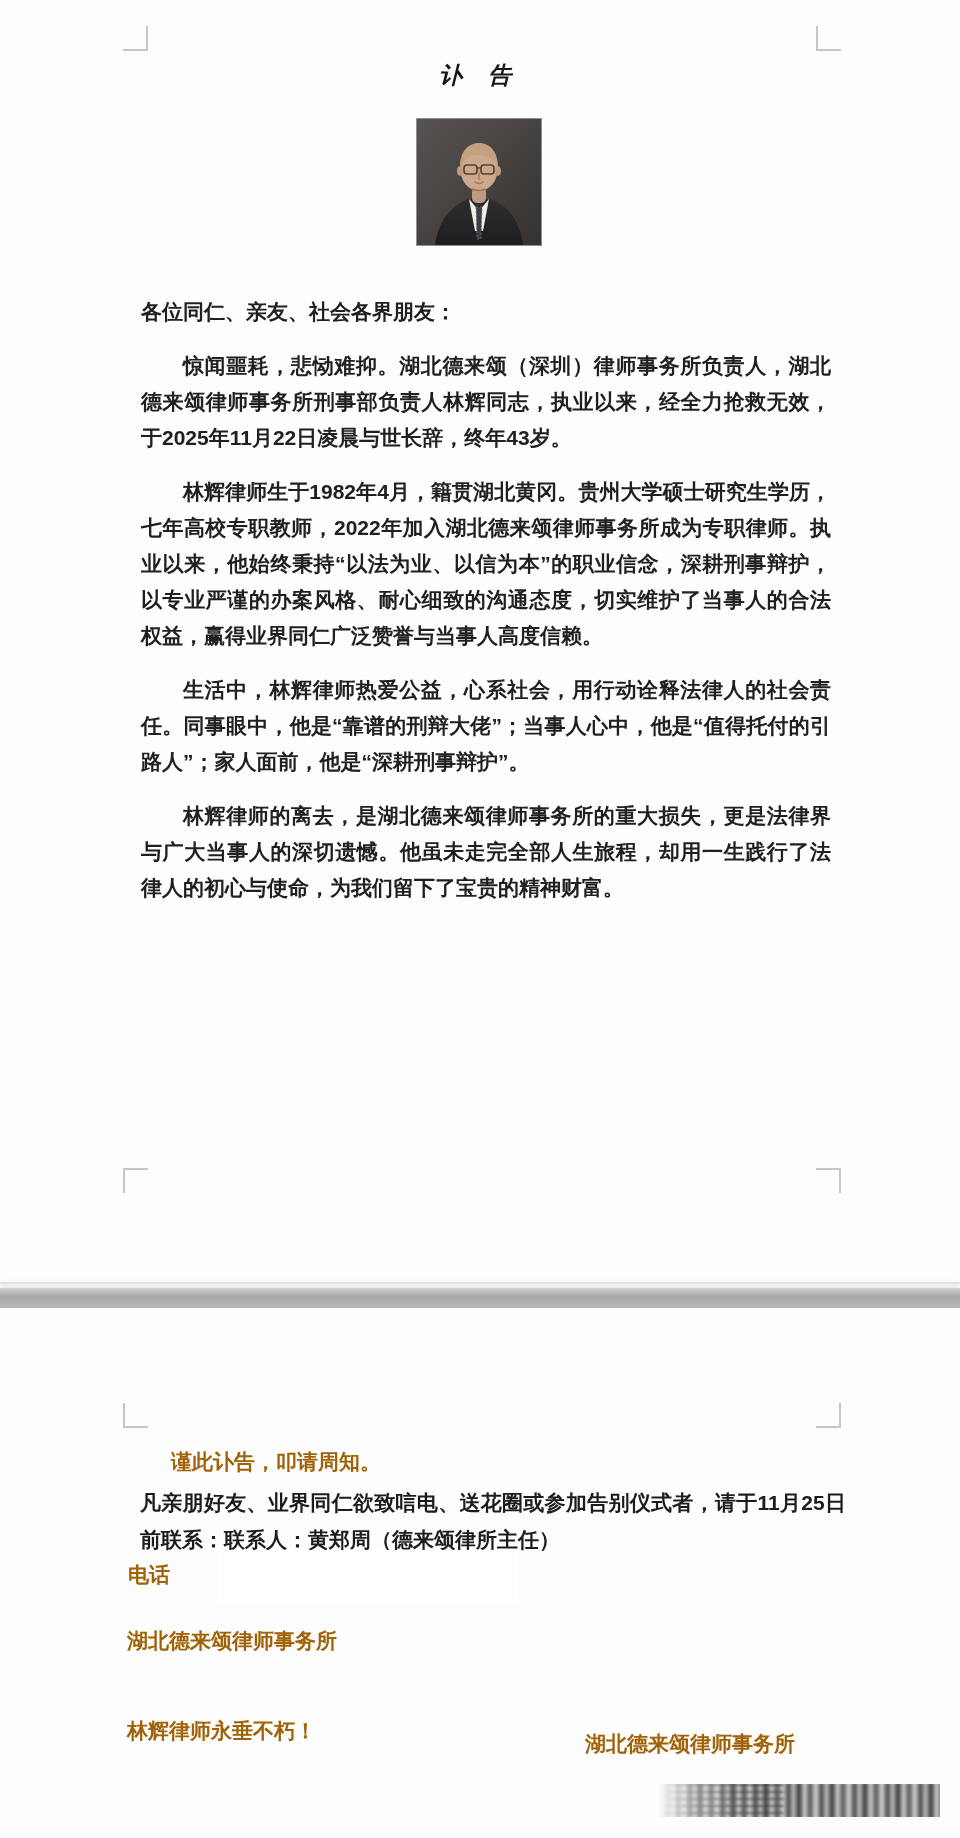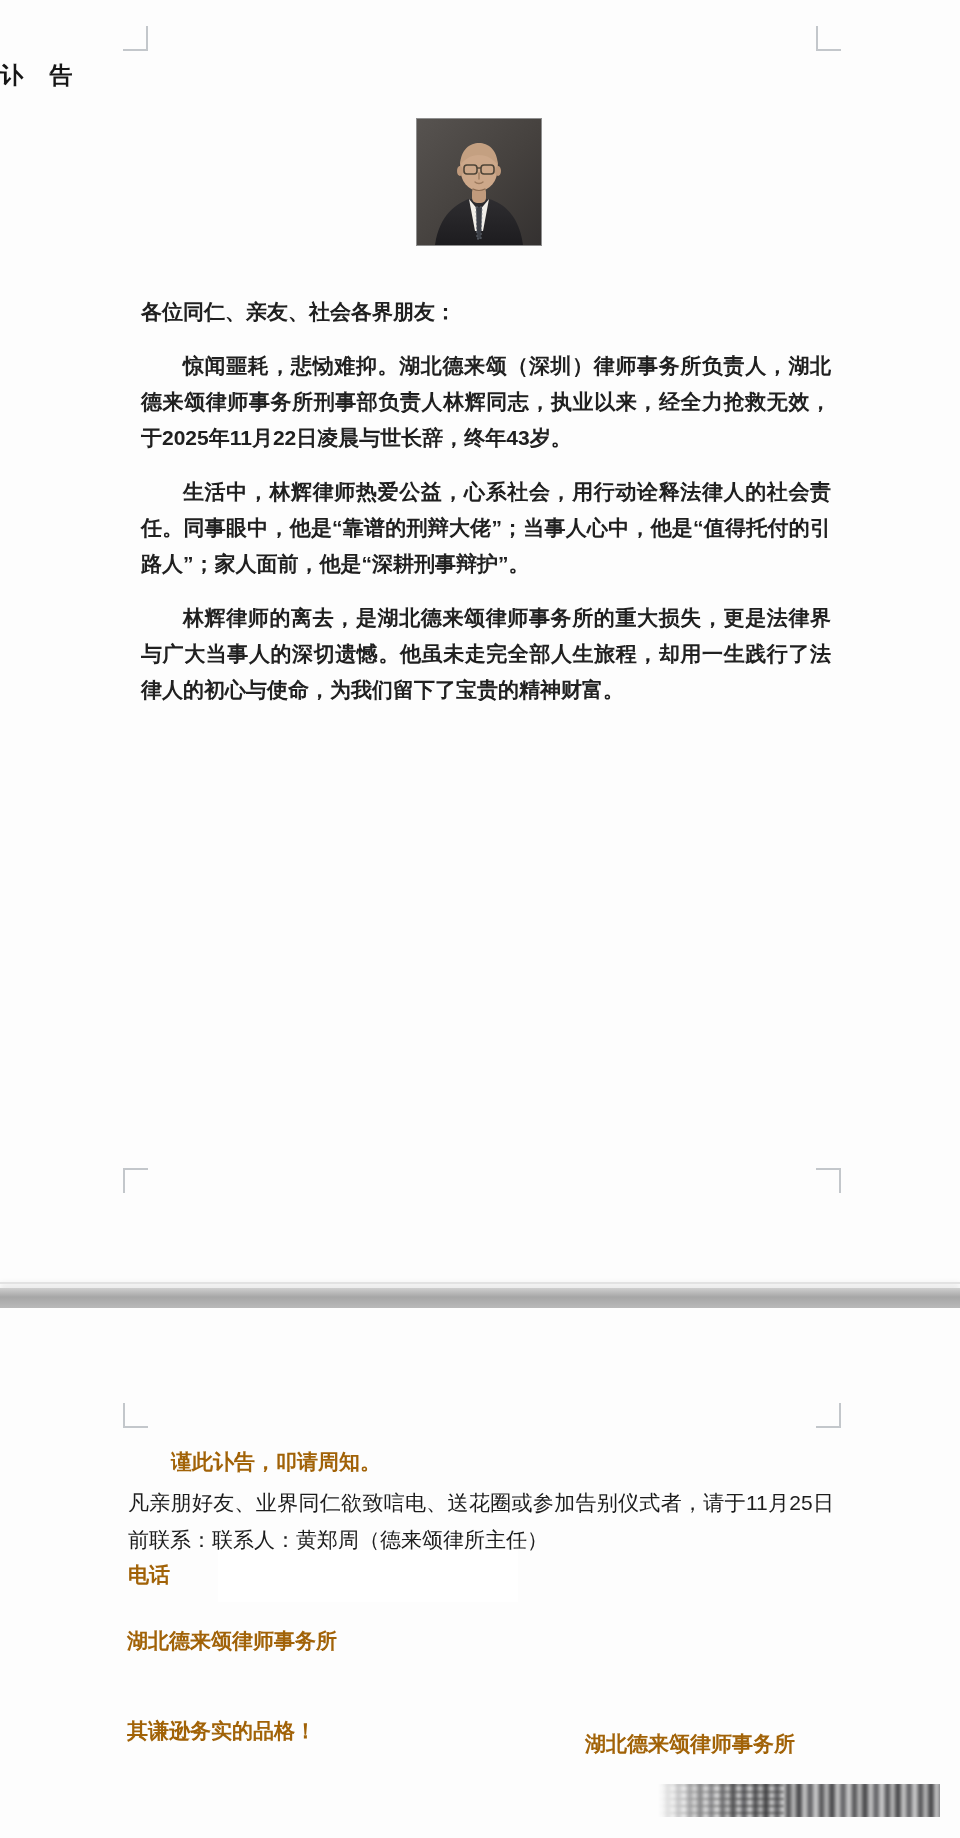--- a/index.html
+++ b/index.html
@@ -19,43 +19,43 @@
   }
   #page-band::after{content:"";position:absolute;left:0;top:-6px;width:960px;height:2px;background:#e2e2e2;}
   
   .mark{position:absolute;width:23px;height:23px;}
   .mark.tl{border-right:2px solid #c3c7cb;border-bottom:2px solid #c3c7cb;}
   .mark.tr{border-left:2px solid #c3c7cb;border-bottom:2px solid #c3c7cb;}
   .mark.bl{border-left:2px solid #c3c7cb;border-top:2px solid #c3c7cb;}
   .mark.br{border-right:2px solid #c3c7cb;border-top:2px solid #c3c7cb;}
   
   #doc-title{
-    position:absolute;left:0;top:60px;width:960px;text-align:left;
-    font-size:23px;font-weight:800;letter-spacing:10px;color:#161616;
+    position:absolute;left:0;top:60px;width:960px;text-align:center;
+    font-size:23px;font-weight:800;letter-spacing:10px;color:#161616;font-style:italic;
   }
   
   #portrait{
     position:absolute;left:416px;top:118px;width:126px;height:128px;
     border:1px solid #8f8f8f;box-sizing:border-box;background:#474340;
   }
   #portrait svg{display:block;width:100%;height:100%;}
   
   #body-text{
     position:absolute;left:129px;top:294px;width:702px;
     font-size:21px;line-height:36px;font-weight:600;
     text-align:justify;color:#202020;
   }
   #body-text p{margin:0 0 0 12px;padding:0;}
   #body-text p.para{margin-top:18px;text-indent:2em;}
   
   .p2line{position:absolute;font-size:21px;font-weight:600;color:#a16207;line-height:30px;}
   #closing-line{left:171px;top:1447px;}
   #contact-par{
-    left:128px;top:1484px;width:706px;font-size:21px;line-height:37px;
-    font-weight:400;text-align:justify;position:absolute;color:#1c1c1c;
+    left:140px;top:1484px;width:706px;font-size:21px;line-height:37px;
+    font-weight:700;text-align:justify;position:absolute;color:#1c1c1c;
   }
   #phone-line{left:128px;top:1560px;font-weight:700;}
   #phone-redaction{
     position:absolute;left:218px;top:1550px;width:300px;height:52px;
     background:rgba(255,255,255,0.92);
   }
   #firm-line{left:127px;top:1626px;font-weight:700;}
   #tribute-line{left:127px;top:1716px;font-weight:700;}
   #signature-line{left:540px;top:1729px;width:300px;text-align:center;font-weight:700;}
   #date-line{left:560px;top:1765px;width:300px;text-align:center;font-weight:700;letter-spacing:1px;}
@@ -134,20 +134,21 @@
       <line x1="60" y1="49" x2="64" y2="49" stroke="#4e4437" stroke-width="1.4"></line>
 
       <path d="M62 54 L62 60 M58 63 C60 65 64 65 66 63" fill="none" stroke="#9c7a5e" stroke-width="1.3" stroke-linecap="round"></path>
       <path d="M56 70 C60 72 64 72 68 70" fill="none" stroke="#8a6a50" stroke-width="1.2" stroke-linecap="round"></path>
     </svg>
   </div>
 
   <div id="body-text">
     <p>各位同仁、亲友、社会各界朋友：</p>
     <p class="para">惊闻噩耗，悲恸难抑。湖北德来颂（深圳）律师事务所负责人，湖北德来颂律师事务所刑事部负责人林辉同志，执业以来，经全力抢救无效，于2025年11月22日凌晨与世长辞，终年43岁。</p>
+    <p class="para">林辉律师生于1982年4月，籍贯湖北黄冈。贵州大学硕士研究生学历，七年高校专职教师，2022年加入湖北德来颂律师事务所成为专职律师。执业以来，他始终秉持“以法为业、以信为本”的职业信念，深耕刑事辩护，以专业严谨的办案风格、耐心细致的沟通态度，切实维护了当事人的合法权益，赢得业界同仁广泛赞誉与当事人高度信赖。</p>
     <p class="para">生活中，林辉律师热爱公益，心系社会，用行动诠释法律人的社会责任。同事眼中，他是“靠谱的刑辩大佬”；当事人心中，他是“值得托付的引路人”；家人面前，他是“深耕刑事辩护”。</p>
     <p class="para">林辉律师的离去，是湖北德来颂律师事务所的重大损失，更是法律界与广大当事人的深切遗憾。他虽未走完全部人生旅程，却用一生践行了法律人的初心与使命，为我们留下了宝贵的精神财富。</p>
   </div>
 
   <div id="page-band"></div>
 
   <div class="page" id="page2">
 
     <div class="mark bl" style="left:123px;top:95px;border-top:none;border-bottom:2px solid #c3c7cb;"></div>
     <div class="mark br" style="left:816px;top:95px;border-top:none;border-bottom:2px solid #c3c7cb;"></div>
@@ -155,21 +156,21 @@
 
   <div class="p2line" id="closing-line">谨此讣告，叩请周知。</div>
 
   <div id="contact-par">凡亲朋好友、业界同仁欲致唁电、送花圈或参加告别仪式者，请于11月25日前联系：联系人：黄郑周（德来颂律所主任）</div>
 
   <div class="p2line" id="phone-line">电话</div>
   <div id="phone-redaction"></div>
 
   <div class="p2line" id="firm-line">湖北德来颂律师事务所</div>
 
-  <div class="p2line" id="tribute-line">其谦逊务实的品格！</div>
+  <div class="p2line" id="tribute-line">林辉律师永垂不朽！</div>
 
   <div class="p2line" id="signature-line">湖北德来颂律师事务所</div>
 
   <div id="blur-stamp">
     <div class="bars"></div>
     <div class="lines"></div>
   </div>
 
 </div>
 

